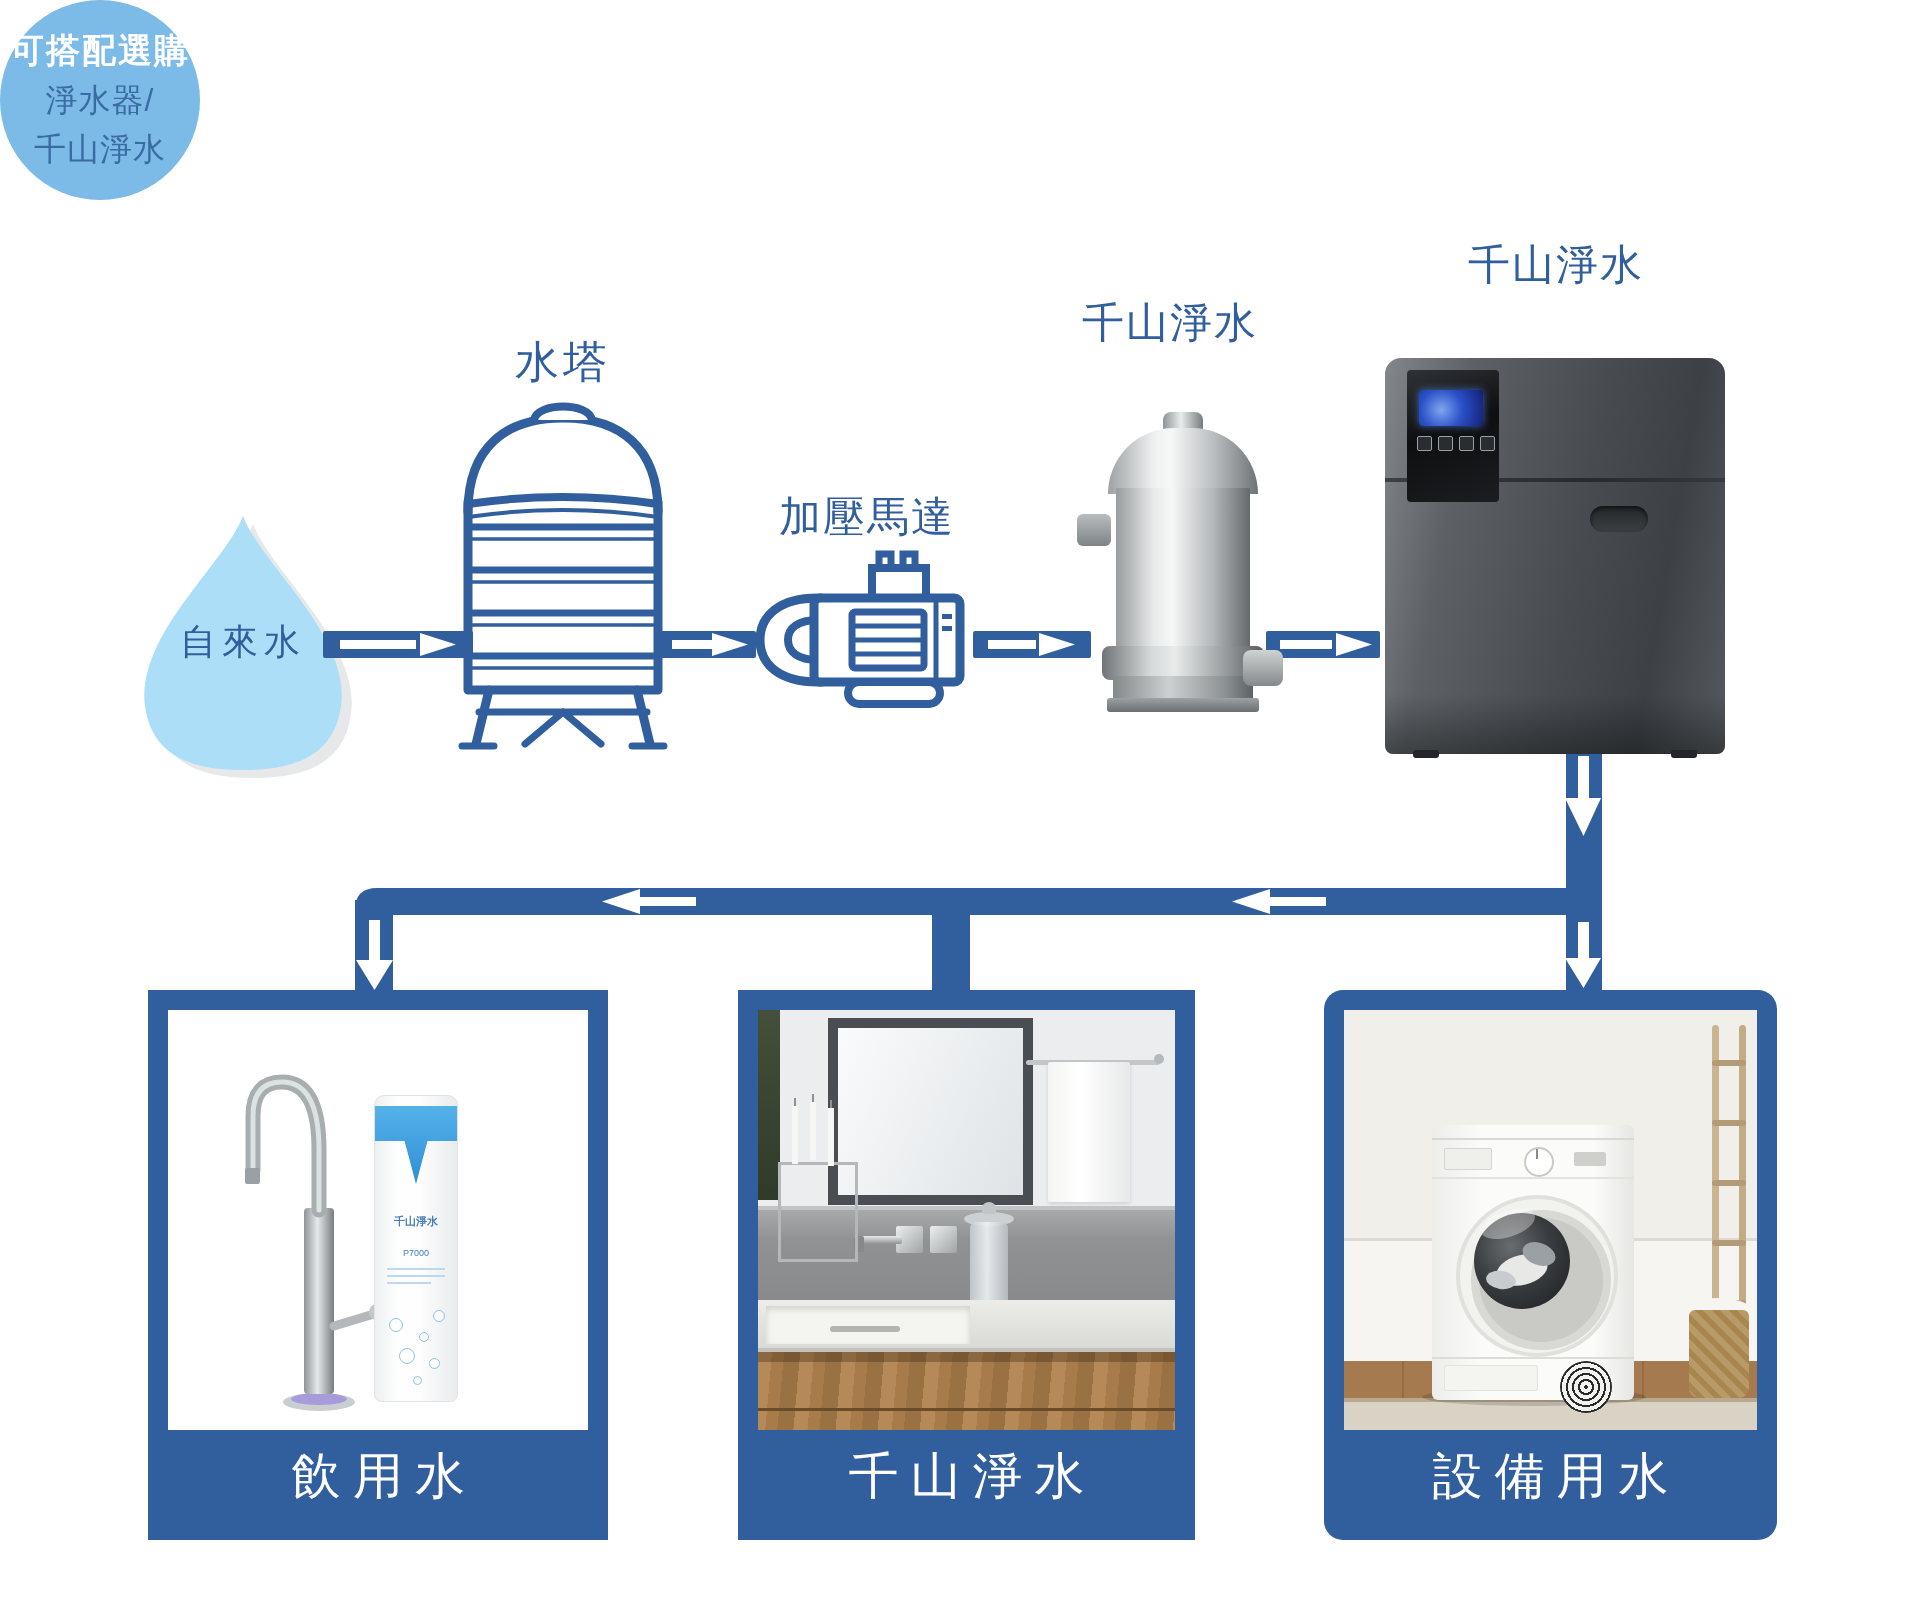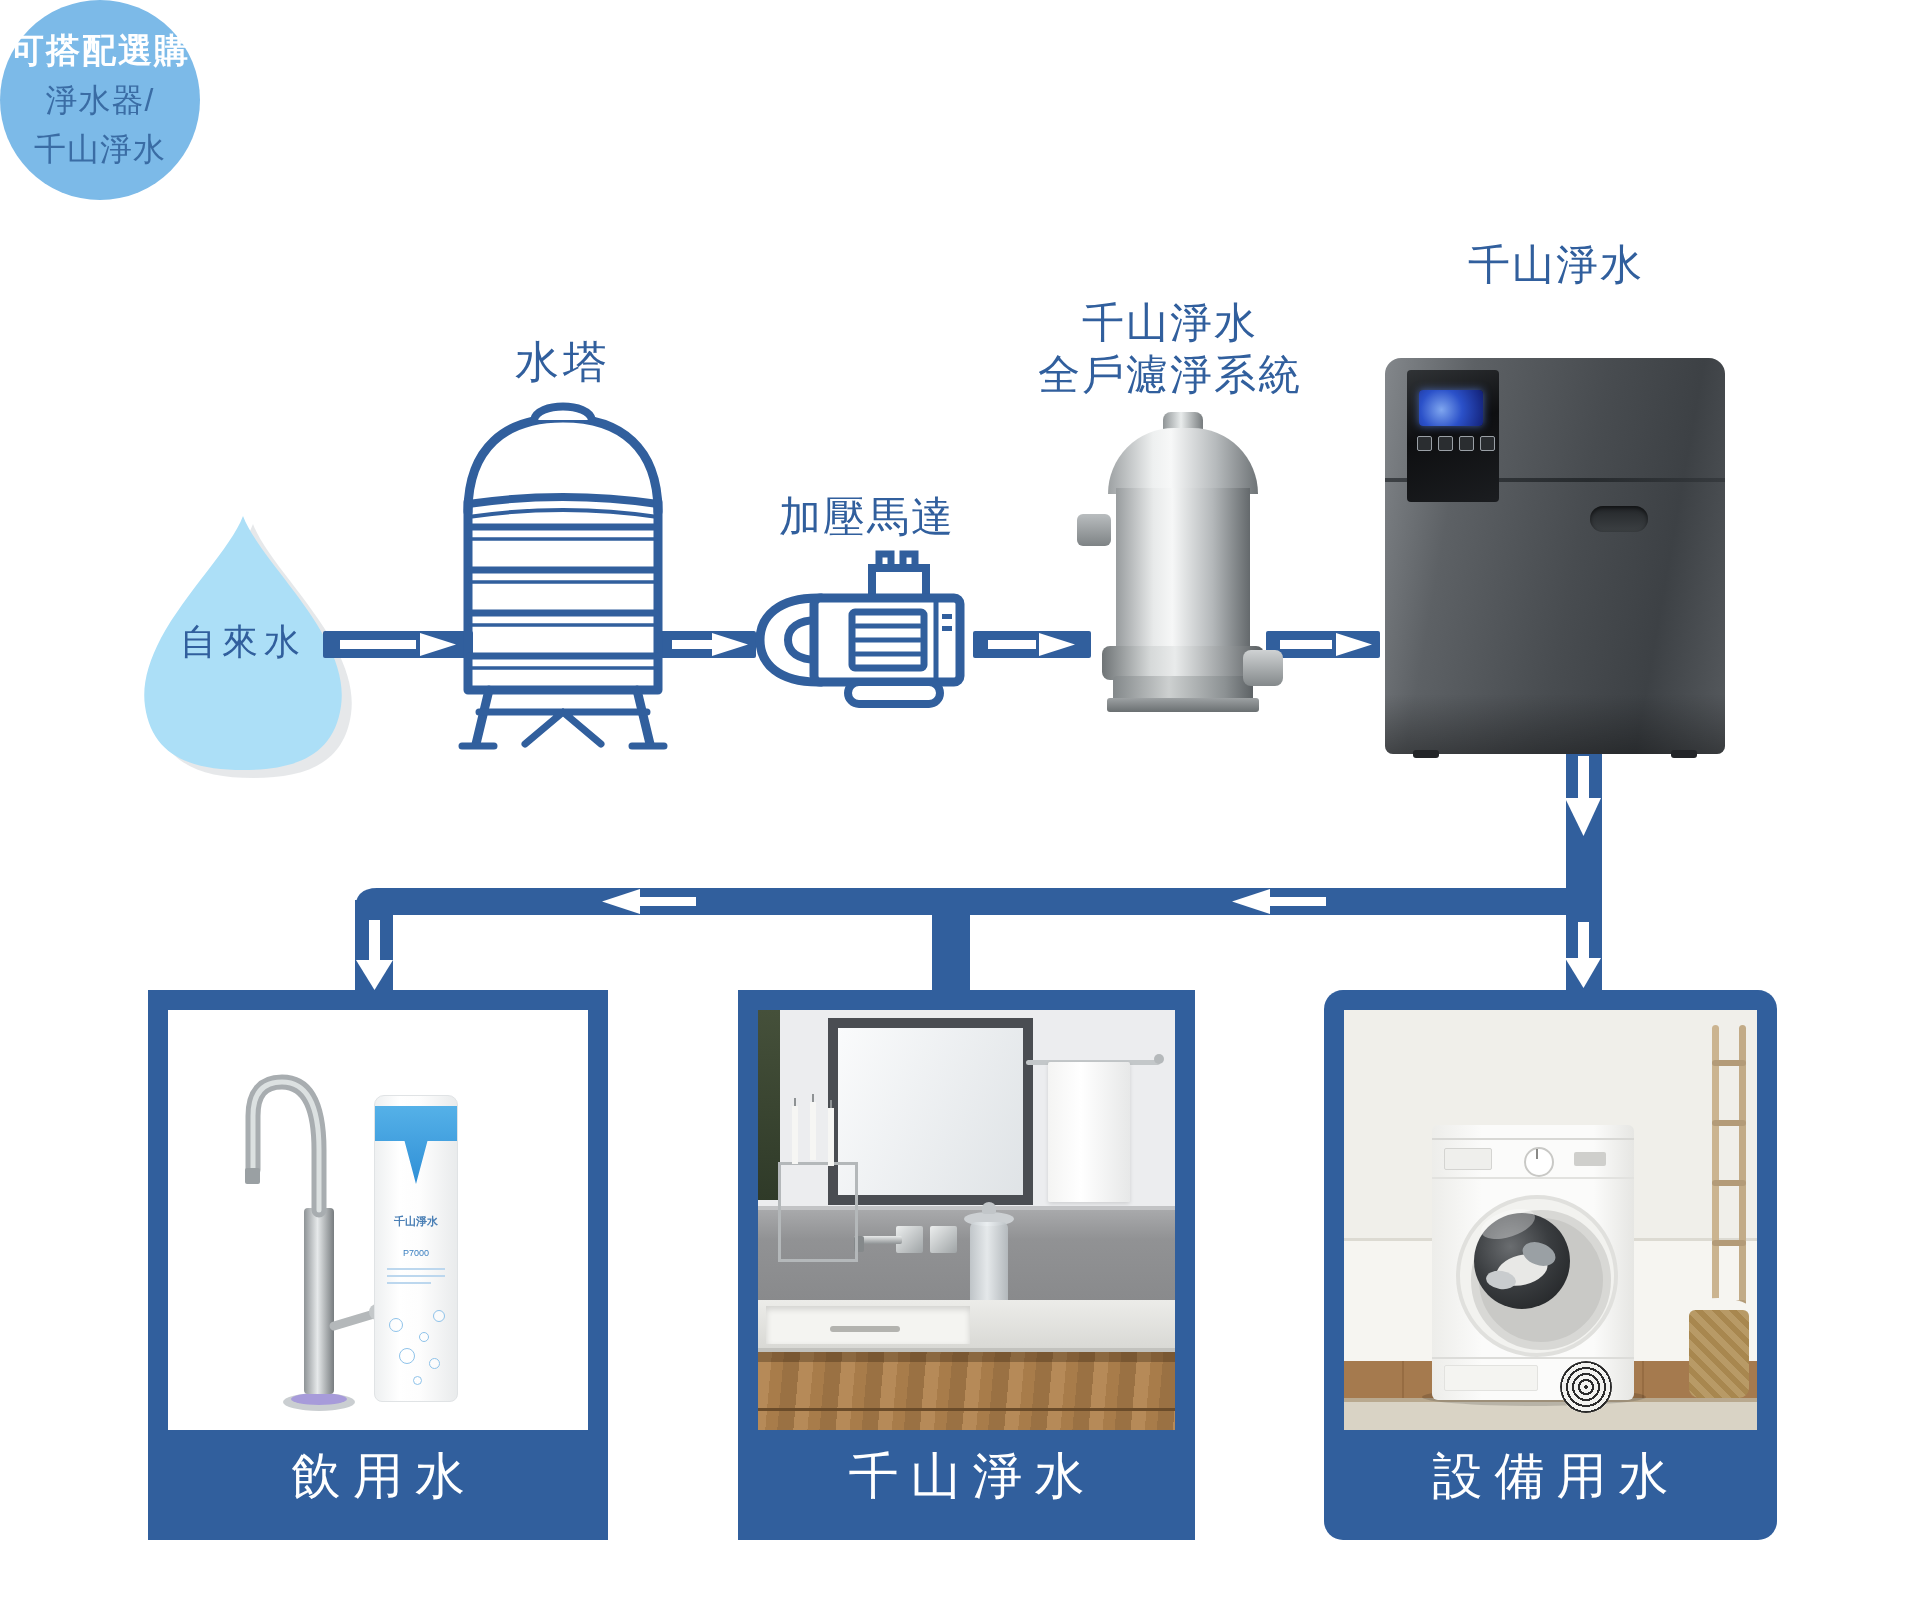--- a/index.html
+++ b/index.html
@@ -270,21 +270,20 @@
     <div class="abs" id="softener-base-shade"></div>
     <div class="softener-foot" style="left:28px;"></div>
     <div class="softener-foot" style="left:286px;"></div>
   </div>
 
   <div class="lbl" id="source-label">自來水</div>
   <div class="lbl" id="tank-label">水塔</div>
   <div class="lbl" id="pump-label">加壓馬達</div>
   <div class="lbl two-line" id="filter-label">
     <div>千山淨水</div>
-    <div>全戶濾淨系統</div>
   </div>
   <div class="lbl two-line" id="softener-label">
     <div>千山淨水</div>
   </div>
 
   <div class="output-box" id="box-drinking">
     <div class="photo">
       <svg width="420" height="420" viewBox="0 0 420 420">
         <defs>
           <linearGradient id="mv" x1="0" y1="0" x2="1" y2="0">

